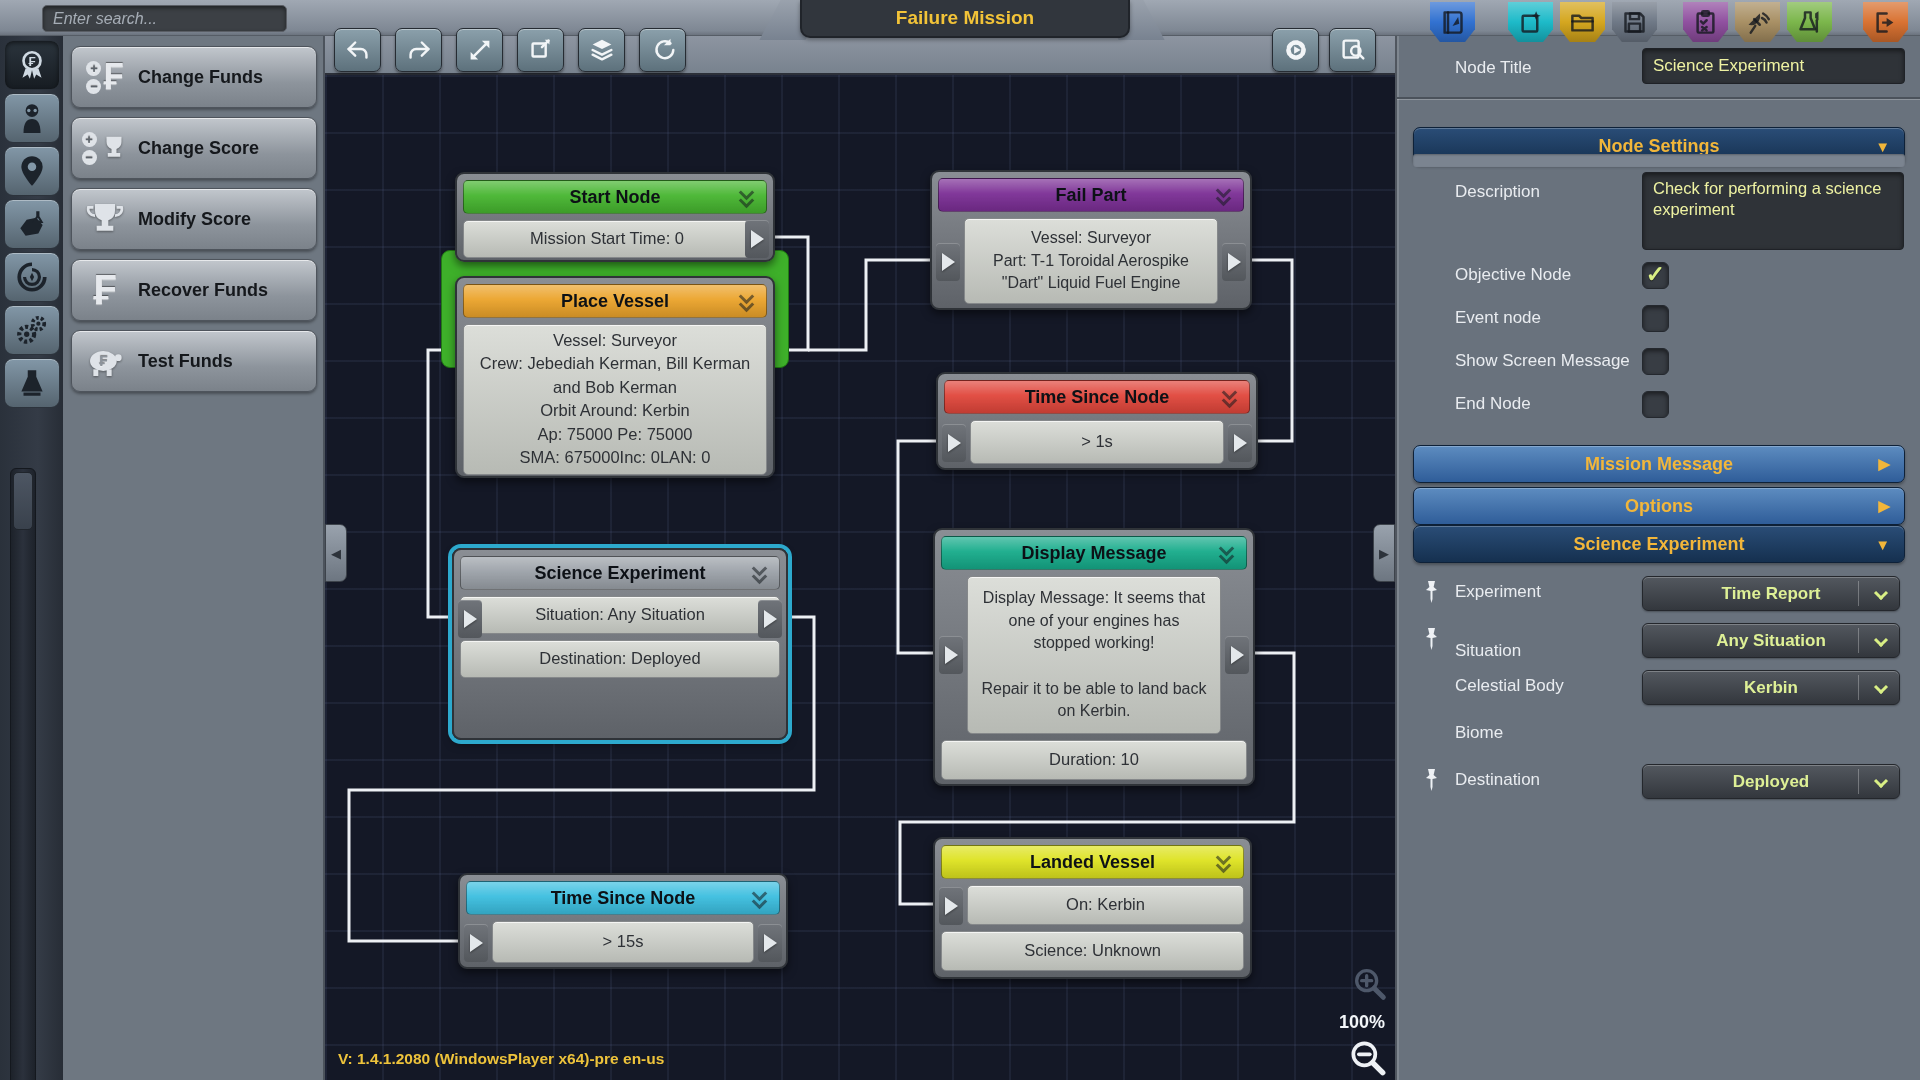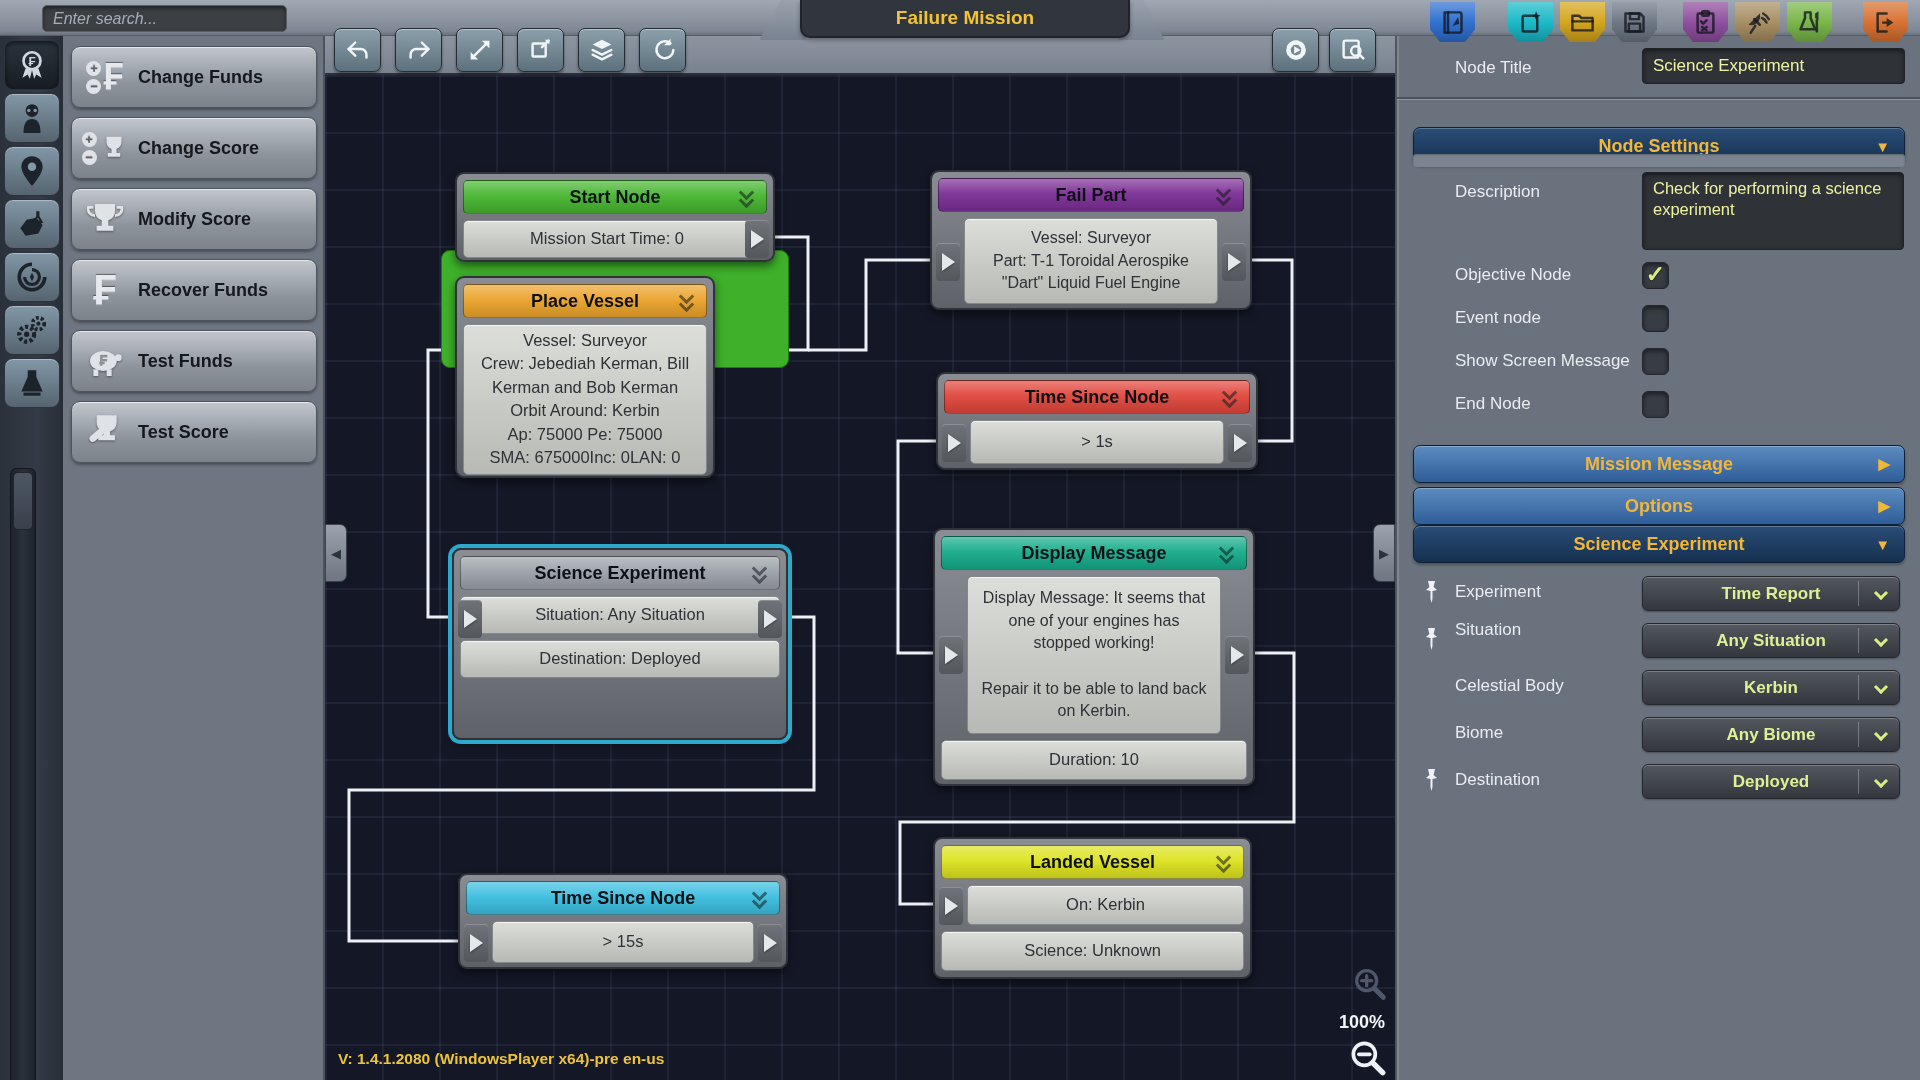--- a/index.html
+++ b/index.html
@@ -200,21 +200,21 @@
       <span>Start Node</span>
       <span class="hdr-chevs">
           <i></i>
           <i></i>
         </span>
     </div>
     <div class="node-row" style="min-height:38px;margin-right:16px">Mission Start Time: 0</div>
     <div class="conn cr" style="top:46px"></div>
   </div>
 
-  <div class="node" style="left:455px;top:276px;width:260px;height:202px">
+  <div class="node" style="left:455px;top:276px;width:320px;height:202px">
     <div class="node-header" style="--hdr: #eba32a;">
       <span>Place Vessel</span>
       <span class="hdr-chevs">
           <i></i>
           <i></i>
         </span>
     </div>
     <div class="node-row" style="min-height:148px">Vessel: Surveyor
 Crew: Jebediah Kerman, Bill Kerman and Bob Kerman
 Orbit Around: Kerbin
@@ -482,29 +482,20 @@
         <svg viewBox="0 0 24 24">
             <ellipse cx="11" cy="12" rx="8" ry="6" stroke="none"></ellipse>
             <circle cx="20" cy="10" r="2" stroke="none"></circle>
             <rect x="5" y="17" width="3" height="4" stroke="none"></rect>
             <rect x="13" y="17" width="3" height="4" stroke="none"></rect>
             <text x="11" y="15" font-size="9" font-weight="bold" text-anchor="middle" fill="#8d949c" stroke="none">₣</text>
           </svg>
       </span>
       <span class="palette-label">Test Funds</span>
     </div>
-    <div class="palette-btn" style="top:365px">
-      <span class="palette-icon">
-        <svg viewBox="0 0 24 24">
-            <path d="M7 2 h12 v4 a6 6 0 0 1 -4 5.7 V 14 h3 v3 H8 v-3 h3 v-2.3 A6 6 0 0 1 7 6 z" stroke="none"></path>
-            <rect x="2" y="12" width="10" height="4" rx="2" transform="rotate(-40 7 14)" stroke="none"></rect>
-          </svg>
-      </span>
-      <span class="palette-label">Test Score</span>
-    </div>
   </div>
 
   <div id="inspector" class="abs">
     <span class="insp-label" style="left:58px;top:58px">Node Title</span>
     <input id="node-title-input" value="Science Experiment" style="">
     <div class="insp-divider" style="top:97px"></div>
 
     <div class="section-hdr" style="top:127px">
       <span>Node Settings</span>
       <span class="caret">▼</span>
@@ -542,40 +533,35 @@
     <span class="insp-label" style="left:58px;top:582px">Experiment</span>
     <div class="dropdown" style="top:576px">
       <span>Time Report</span>
       <span class="sep"></span>
         <span class="chev"></span>
     </div>
 
     <span class="pin-icon" style="top:627px"><svg viewBox="0 0 17 24">
           <path d="M5 1 h7 l-1.4 6 L14 10 l-4.5 1 v8 L8.5 23 7.5 19 v-8 L3 10 l3.4 -3z"></path>
         </svg></span>
-    <span class="insp-label" style="left:58px;top:620px">Situation</span>
+    <span class="insp-label" style="left:58px;top:641px">Situation</span>
     <div class="dropdown" style="top:623px">
       <span>Any Situation</span>
       <span class="sep"></span>
         <span class="chev"></span>
     </div>
 
     <span class="insp-label" style="left:58px;top:676px">Celestial Body</span>
     <div class="dropdown" style="top:670px">
       <span>Kerbin</span>
       <span class="sep"></span>
         <span class="chev"></span>
     </div>
 
     <span class="insp-label" style="left:58px;top:723px">Biome</span>
-    <div class="dropdown" style="top:717px">
-      <span>Any Biome</span>
-      <span class="sep"></span>
-        <span class="chev"></span>
-    </div>
 
     <span class="pin-icon" style="top:768px"><svg viewBox="0 0 17 24">
           <path d="M5 1 h7 l-1.4 6 L14 10 l-4.5 1 v8 L8.5 23 7.5 19 v-8 L3 10 l3.4 -3z"></path>
         </svg></span>
     <span class="insp-label" style="left:58px;top:770px">Destination</span>
     <div class="dropdown" style="top:764px">
       <span>Deployed</span>
       <span class="sep"></span>
         <span class="chev"></span>
     </div>

